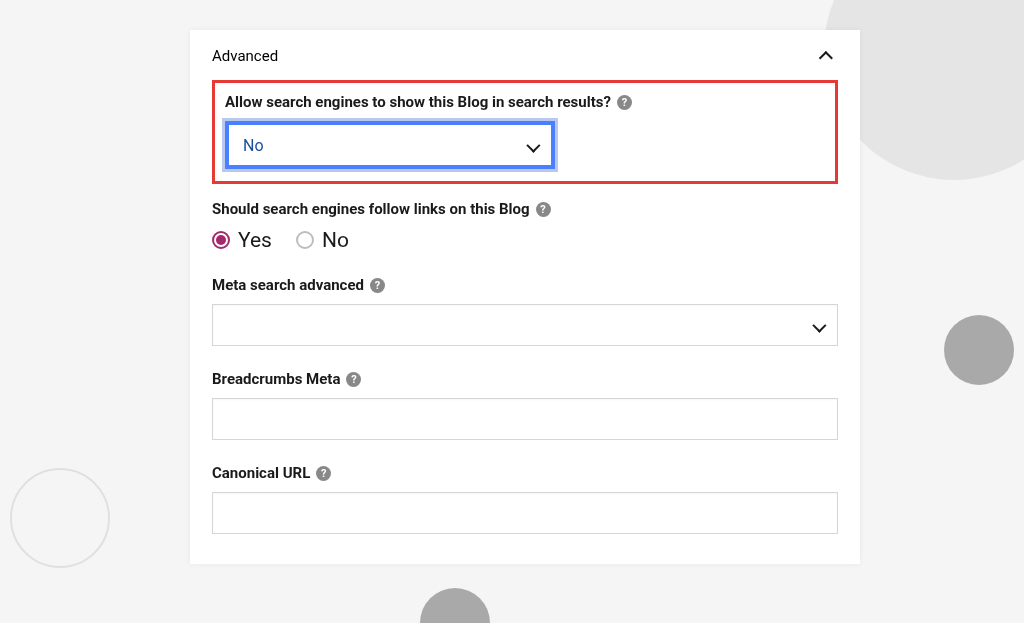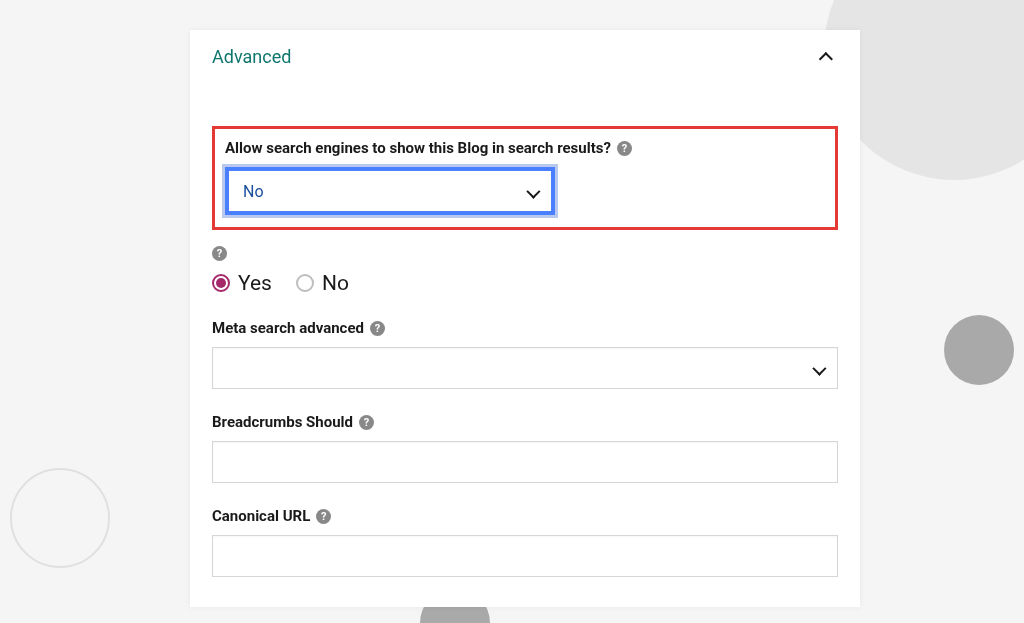--- a/index.html
+++ b/index.html
@@ -61,36 +61,35 @@
       padding: 0;
     }
 
     .panel-header {
       display: flex;
       justify-content: space-between;
       align-items: center;
       padding: 16px 22px 14px 22px;
     }
     .panel-title {
-      font-size: 18px;
-      color: #0f766e;
+      font-size: 15px;
+      color: #000000;
       font-weight: 400;
     }
     .collapse-toggle {
       width: 20px;
       height: 20px;
       display: flex;
       align-items: center;
       justify-content: center;
       cursor: pointer;
     }
 
     .section {
       padding: 0 22px 22px 22px;
-      margin-top: 45px;
     }
 
     .highlight-box {
       border: 3px solid #e53935;
       padding: 10px 10px 12px 10px;
       margin-bottom: 10px;
     }
 
     .field-label {
       font-size: 15px;
@@ -251,20 +250,21 @@
       <div class="select-wrapper">
         <div class="select-highlighted">
           <span class="select-value">No</span>
           <span class="chevron-down"><span class="chev"></span></span>
         </div>
       </div>
     </div>
 
     <div class="field-group">
       <div class="field-label">
+        <span>Should search engines follow links on this Blog</span>
         <span class="help-icon">?</span>
       </div>
       <div class="radio-row">
         <div class="radio-item">
           <div class="radio-circle checked">
             <div class="radio-dot"></div>
           </div>
           <span class="radio-label">Yes</span>
         </div>
         <div class="radio-item">
@@ -280,21 +280,21 @@
         <span class="help-icon">?</span>
       </div>
       <div class="select-plain">
         <span></span>
         <span class="chevron-down"><span class="chev"></span></span>
       </div>
     </div>
 
     <div class="field-group" style="margin-top:24px;">
       <div class="field-label">
-        <span>Breadcrumbs Should</span>
+        <span>Breadcrumbs Meta</span>
         <span class="help-icon">?</span>
       </div>
       <input class="text-input" type="text" value="" style="">
     </div>
 
     <div class="field-group" style="margin-top:24px;">
       <div class="field-label">
         <span>Canonical URL</span>
         <span class="help-icon">?</span>
       </div>

